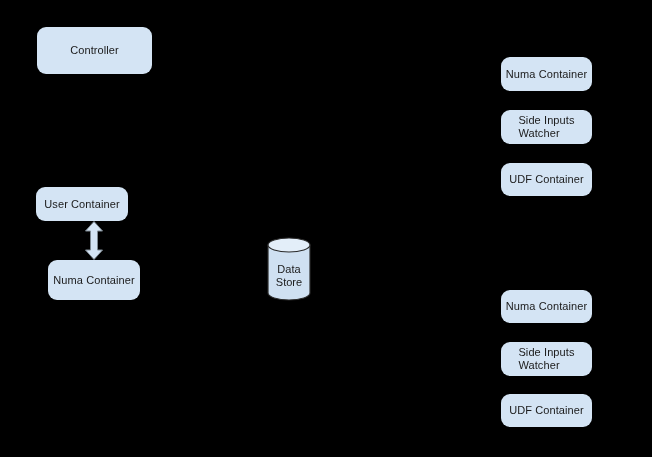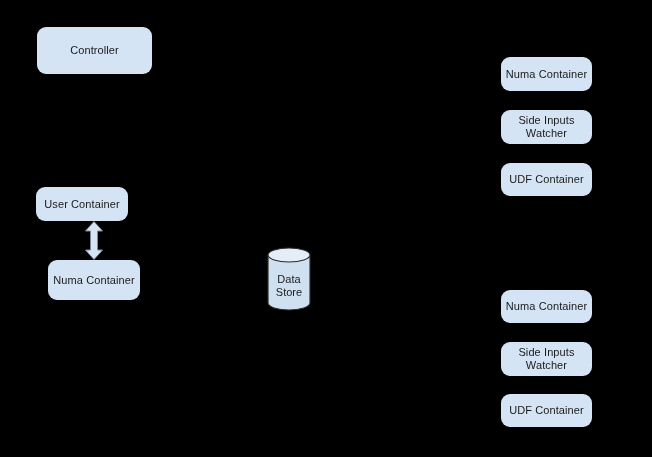--- a/index.html
+++ b/index.html
@@ -15,21 +15,21 @@
     overflow: hidden;
     font-family: "Liberation Sans", sans-serif;
   }
   .node {
     position: absolute;
     background: #d4e4f4;
     border-radius: 9px;
     display: flex;
     align-items: center;
     justify-content: center;
-    text-align: center;
+    text-align: left;
     color: #1a1a1a;
     font-size: 11px;
     line-height: 13px;
     letter-spacing: 0.1px;
     box-sizing: border-box;
     padding: 2px 0;
     white-space: pre-line;
   }
   
   #controller   { left: 37px;  top: 27px;  width: 115px; height: 47px; }
@@ -52,21 +52,21 @@
     left: 84px;
     top: 221px;
     width: 20px;
     height: 39px;
   }
 
   
   #data-store {
     position: absolute;
     left: 267px;
-    top: 247px;
+    top: 237px;
     width: 44px;
     height: 64px;
   }
   #data-store svg { display: block; }
   #data-store .ds-label {
     position: absolute;
     left: 0;
     top: 14px;
     width: 44px;
     height: 50px;

